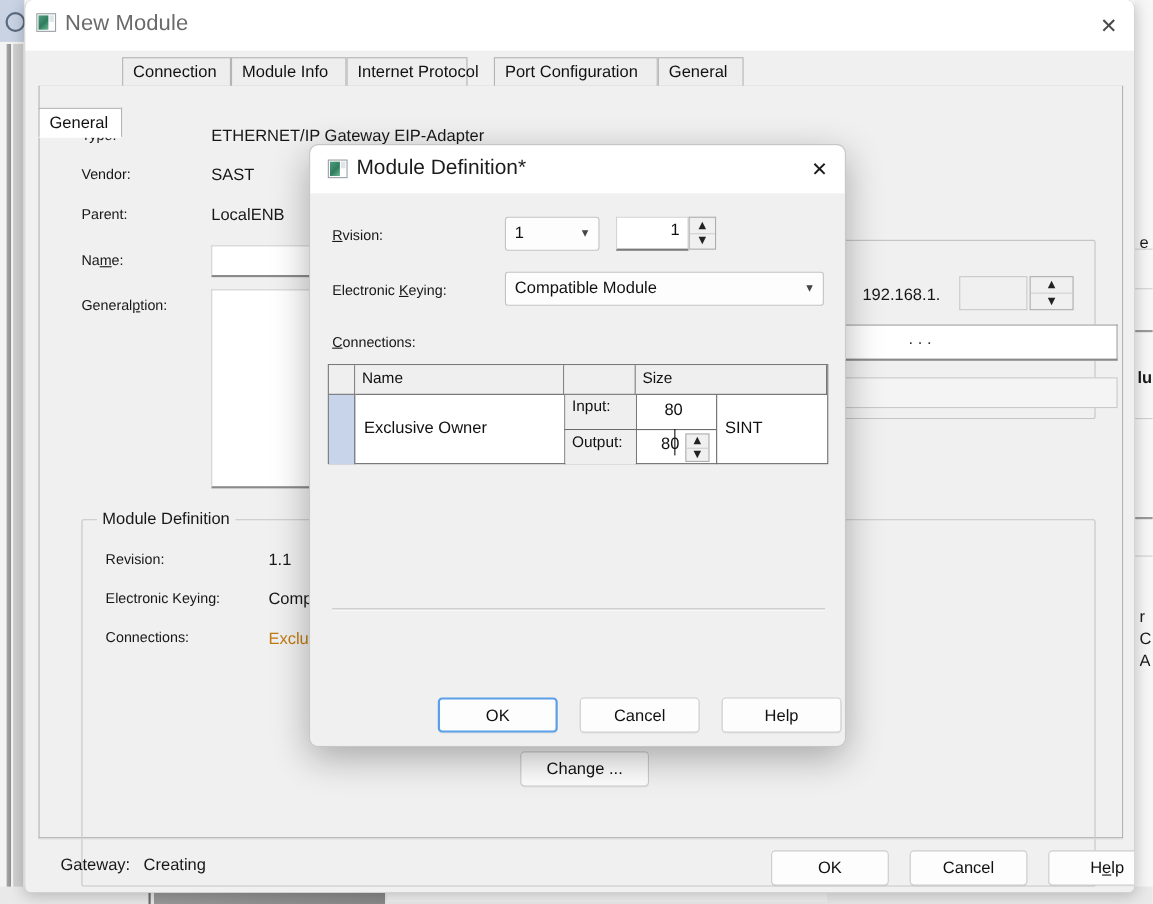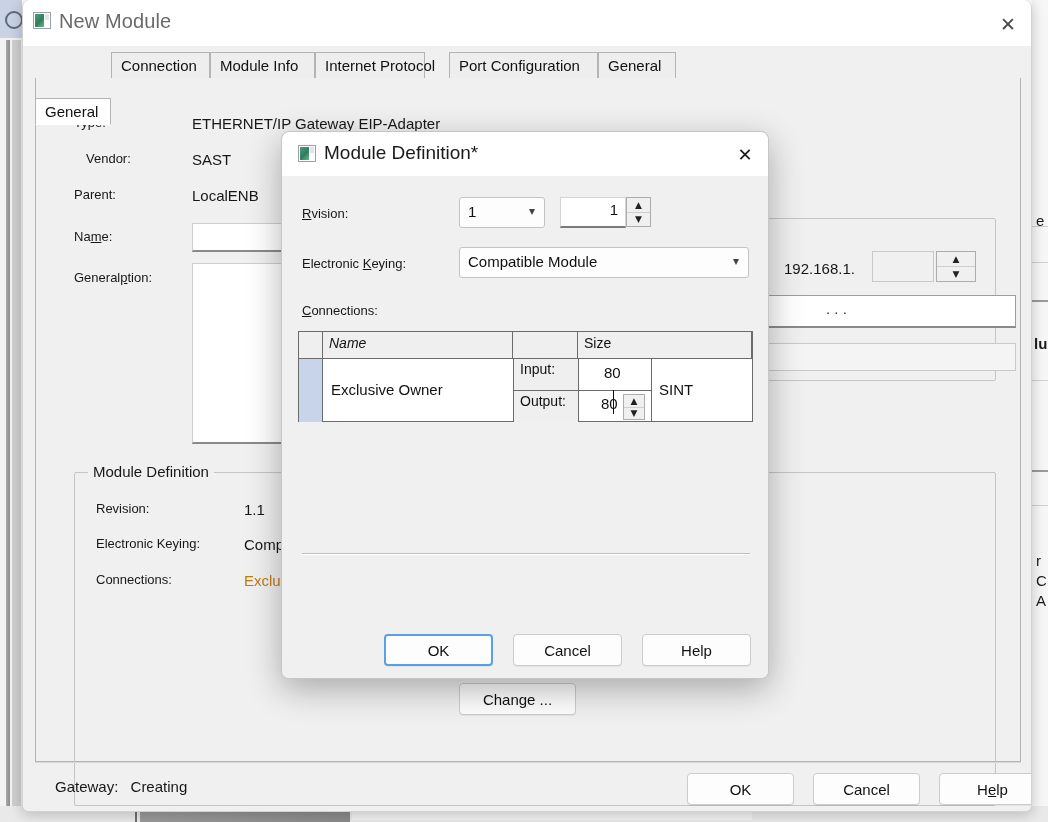--- a/index.html
+++ b/index.html
@@ -85,21 +85,21 @@
       border-bottom:2px solid #8a8a8a; }
   .dots { position:absolute; font-size:15px; color:#333; letter-spacing:0; }
 
   
   .groupbox { position:absolute; border:1px solid #c5c5c5; border-radius:2px; background:transparent; }
   .groupbox-title { position:absolute; background:#f0f0f0; font-size:15px; color:#171717; padding:0 5px; }
 
   .btn {
     background:#fdfdfd; border:1px solid #cccccc; border-radius:4px;
     font-family:"Liberation Sans", sans-serif; font-size:15px; color:#111;
-    cursor:pointer; box-shadow:0 1px 0 rgba(0,0,0,.05);
+    cursor:pointer; box-shadow:0 1px 0 rgba(0,0,0,.05);margin-left:14px;
   }
   .btn.default { border:2px solid #5aa0e8; }
   .btn-abs { position:absolute; }
 
   
   .statusbar { position:absolute; left:12px; top:762px; width:986px; height:48px; }
   .status-sep { position:absolute; left:0; top:0; width:986px; height:1px; background:#d8d8d8; }
   .status-text { position:absolute; left:20px; top:16px; font-size:15px; color:#171717; }
 
   
@@ -191,21 +191,21 @@
       <div class="tab" style="left:280px; width:110px;">Internet Protocol</div>
       <div class="tab" style="left:414px; width:149px;">Port Configuration</div>
       <div class="tab" style="left:563px; width:78px;">General</div>
     </div>
 
     <div class="content">
 
       <div class="lbl" style="left:38px; top:37px;">Type:</div>
       <div class="val" style="left:156px; top:37px;">ETHERNET/IP Gateway EIP-Adapter</div>
 
-      <div class="lbl" style="left:38px; top:73px;margin-left:12px;">Vendor:</div>
+      <div class="lbl" style="left:38px; top:73px;">Vendor:</div>
       <div class="val" style="left:156px; top:73px;">SAST</div>
 
       <div class="lbl" style="left:38px; top:109px;">Parent:</div>
       <div class="val" style="left:156px; top:109px;">LocalENB</div>
 
       <div class="lbl" style="left:38px; top:151px;"><span>Na</span><span class="u">m</span><span>e:</span></div>
       <input class="txtinput" style="left: 156px; top: 145px; width: 230px; height: 29px;" value="">
 
       <div class="lbl" style="left:38px; top:192px;"><span>General</span><span class="u">p</span><span>tion:</span></div>
       <div class="txtarea" style="left:156px; top:185px; width:230px; height:181px;"></div>
@@ -278,21 +278,21 @@
       <div class="combo" style="left:177px; top:71px; width:290px; height:31px;">
         <span class="cv">Compatible Module</span>
         <span class="carrow">▾</span>
       </div>
 
       <div class="lbl" style="left:20px; top:127px;"><span class="u">C</span><span>onnections:</span></div>
 
       <div class="ctable" style="left:16px; top:155px; width:455px; height:91px;">
 
         <div class="ch" style="left:0;   top:0; width:24px;  height:27px;"></div>
-        <div class="ch" style="left:24px;  top:0; width:190px; height:27px;font-style:italic;">Name</div>
+        <div class="ch" style="left:24px;  top:0; width:190px; height:27px;">Name</div>
         <div class="ch" style="left:214px; top:0; width:65px;  height:27px;"></div>
         <div class="ch" style="left:279px; top:0; width:174px; height:27px;">Size</div>
 
         <div class="csel" style="left:0; top:27px; width:24px; height:63px;"></div>
         <div class="ccell" style="left:32px; top:49px;">Exclusive Owner</div>
 
         <div class="cdiv-v" style="left:214px; top:27px; height:63px;"></div>
         <div class="cdiv-v" style="left:279px; top:27px; height:63px;"></div>
         <div class="cdiv-v" style="left:352px; top:27px; height:63px;"></div>
         <div class="cdiv-h" style="left:214px; top:58px; width:138px;"></div>

